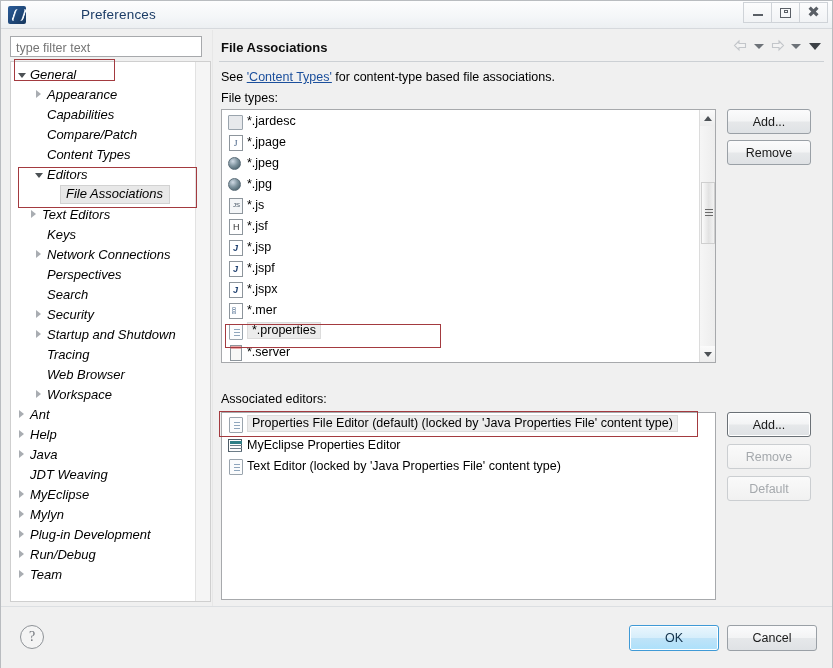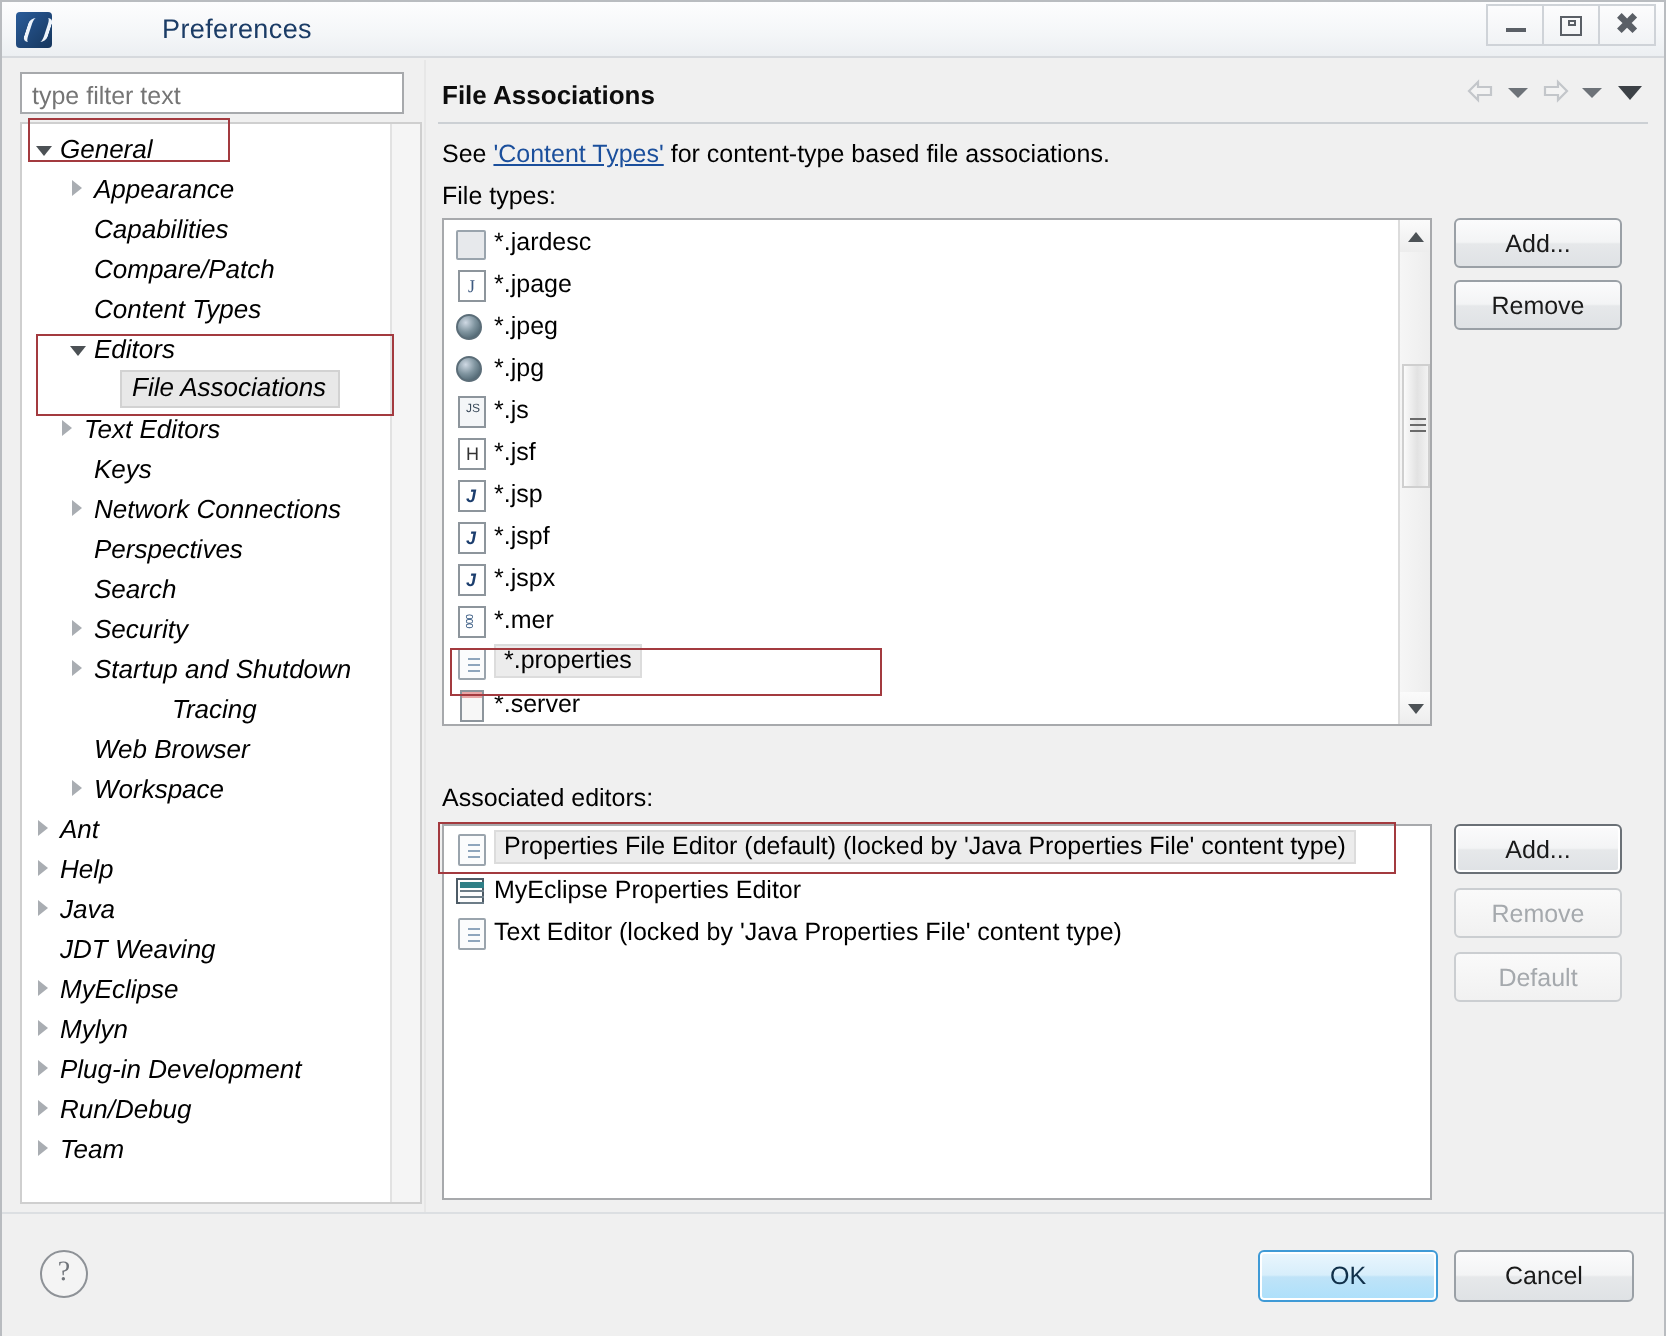--- a/index.html
+++ b/index.html
@@ -622,21 +622,21 @@
               <span class="arrow-collapsed"></span>
             </span>
             <span class="tlabel">Security</span>
           </div>
           <div class="tnode" style="padding-left: 21px;">
             <span class="tw">
               <span class="arrow-collapsed"></span>
             </span>
             <span class="tlabel">Startup and Shutdown</span>
           </div>
-          <div class="tnode" style="padding-left: 32px; gap: 28px;">
+          <div class="tnode" style="padding-left: 21px;">
             <span class="tw"></span>
             <span class="tlabel">Tracing</span>
           </div>
           <div class="tnode" style="padding-left: 21px;">
             <span class="tw"></span>
             <span class="tlabel">Web Browser</span>
           </div>
           <div class="tnode" style="padding-left: 21px;">
             <span class="tw">
               <span class="arrow-collapsed"></span>

